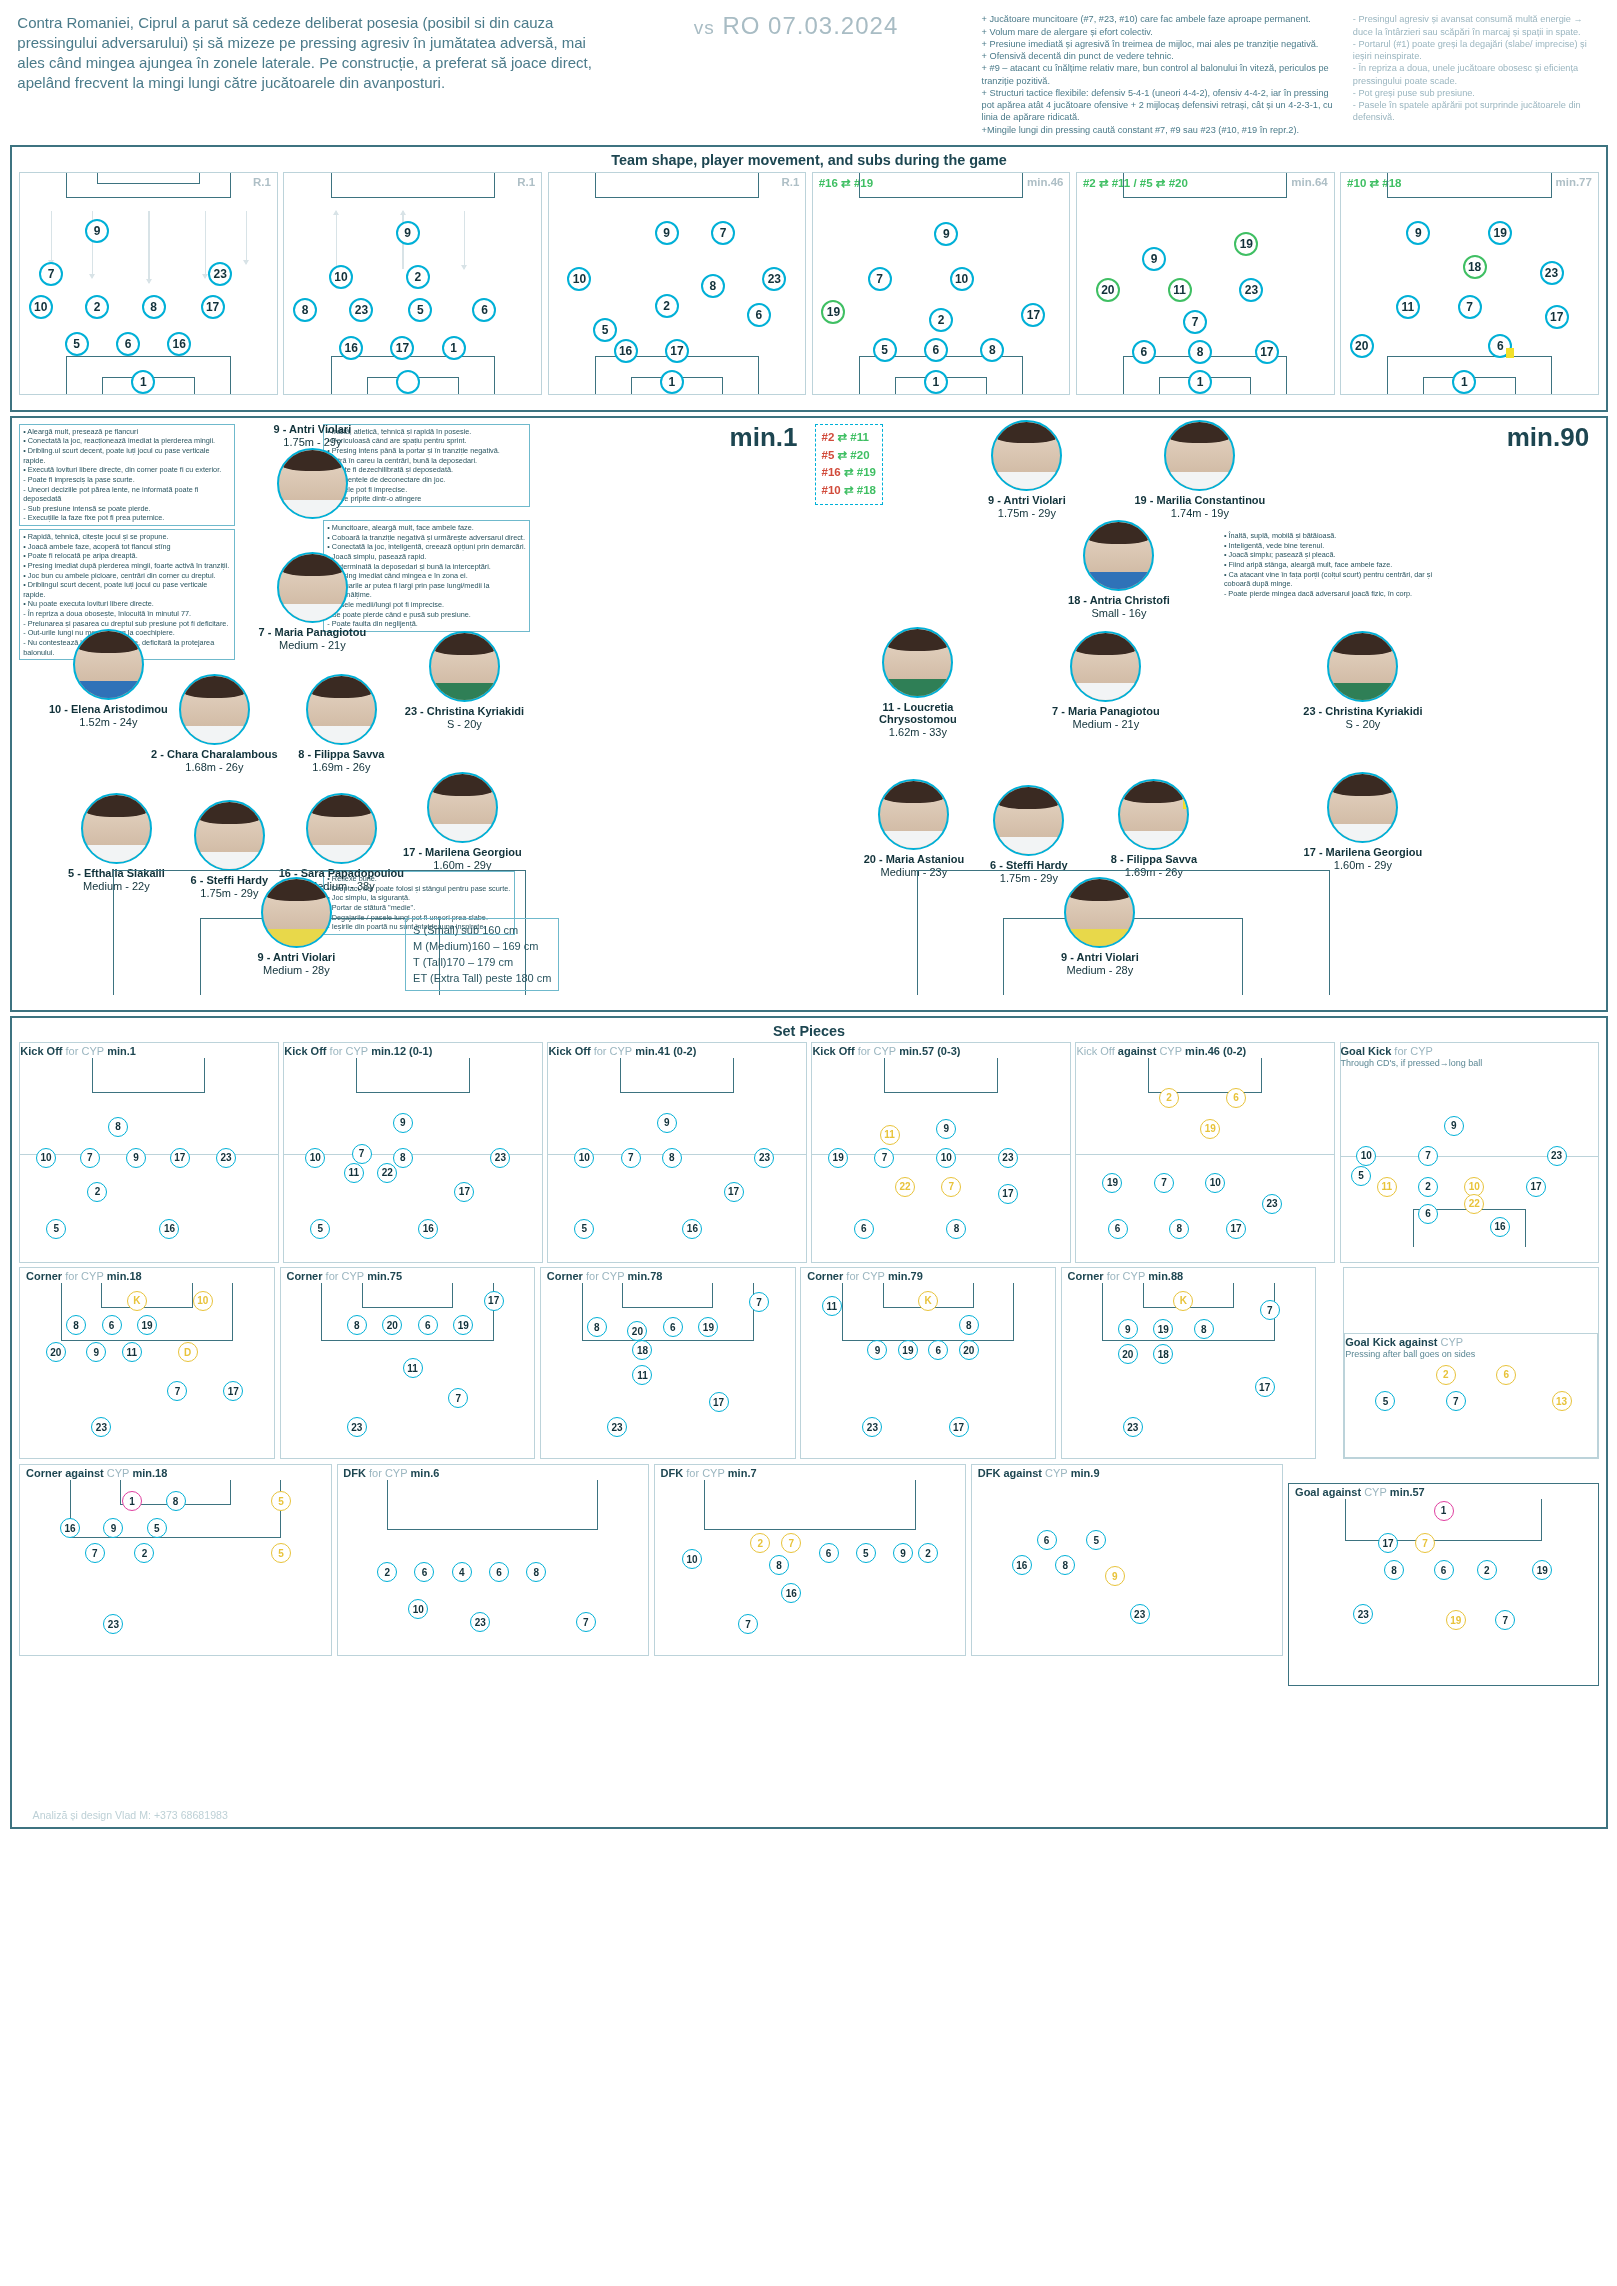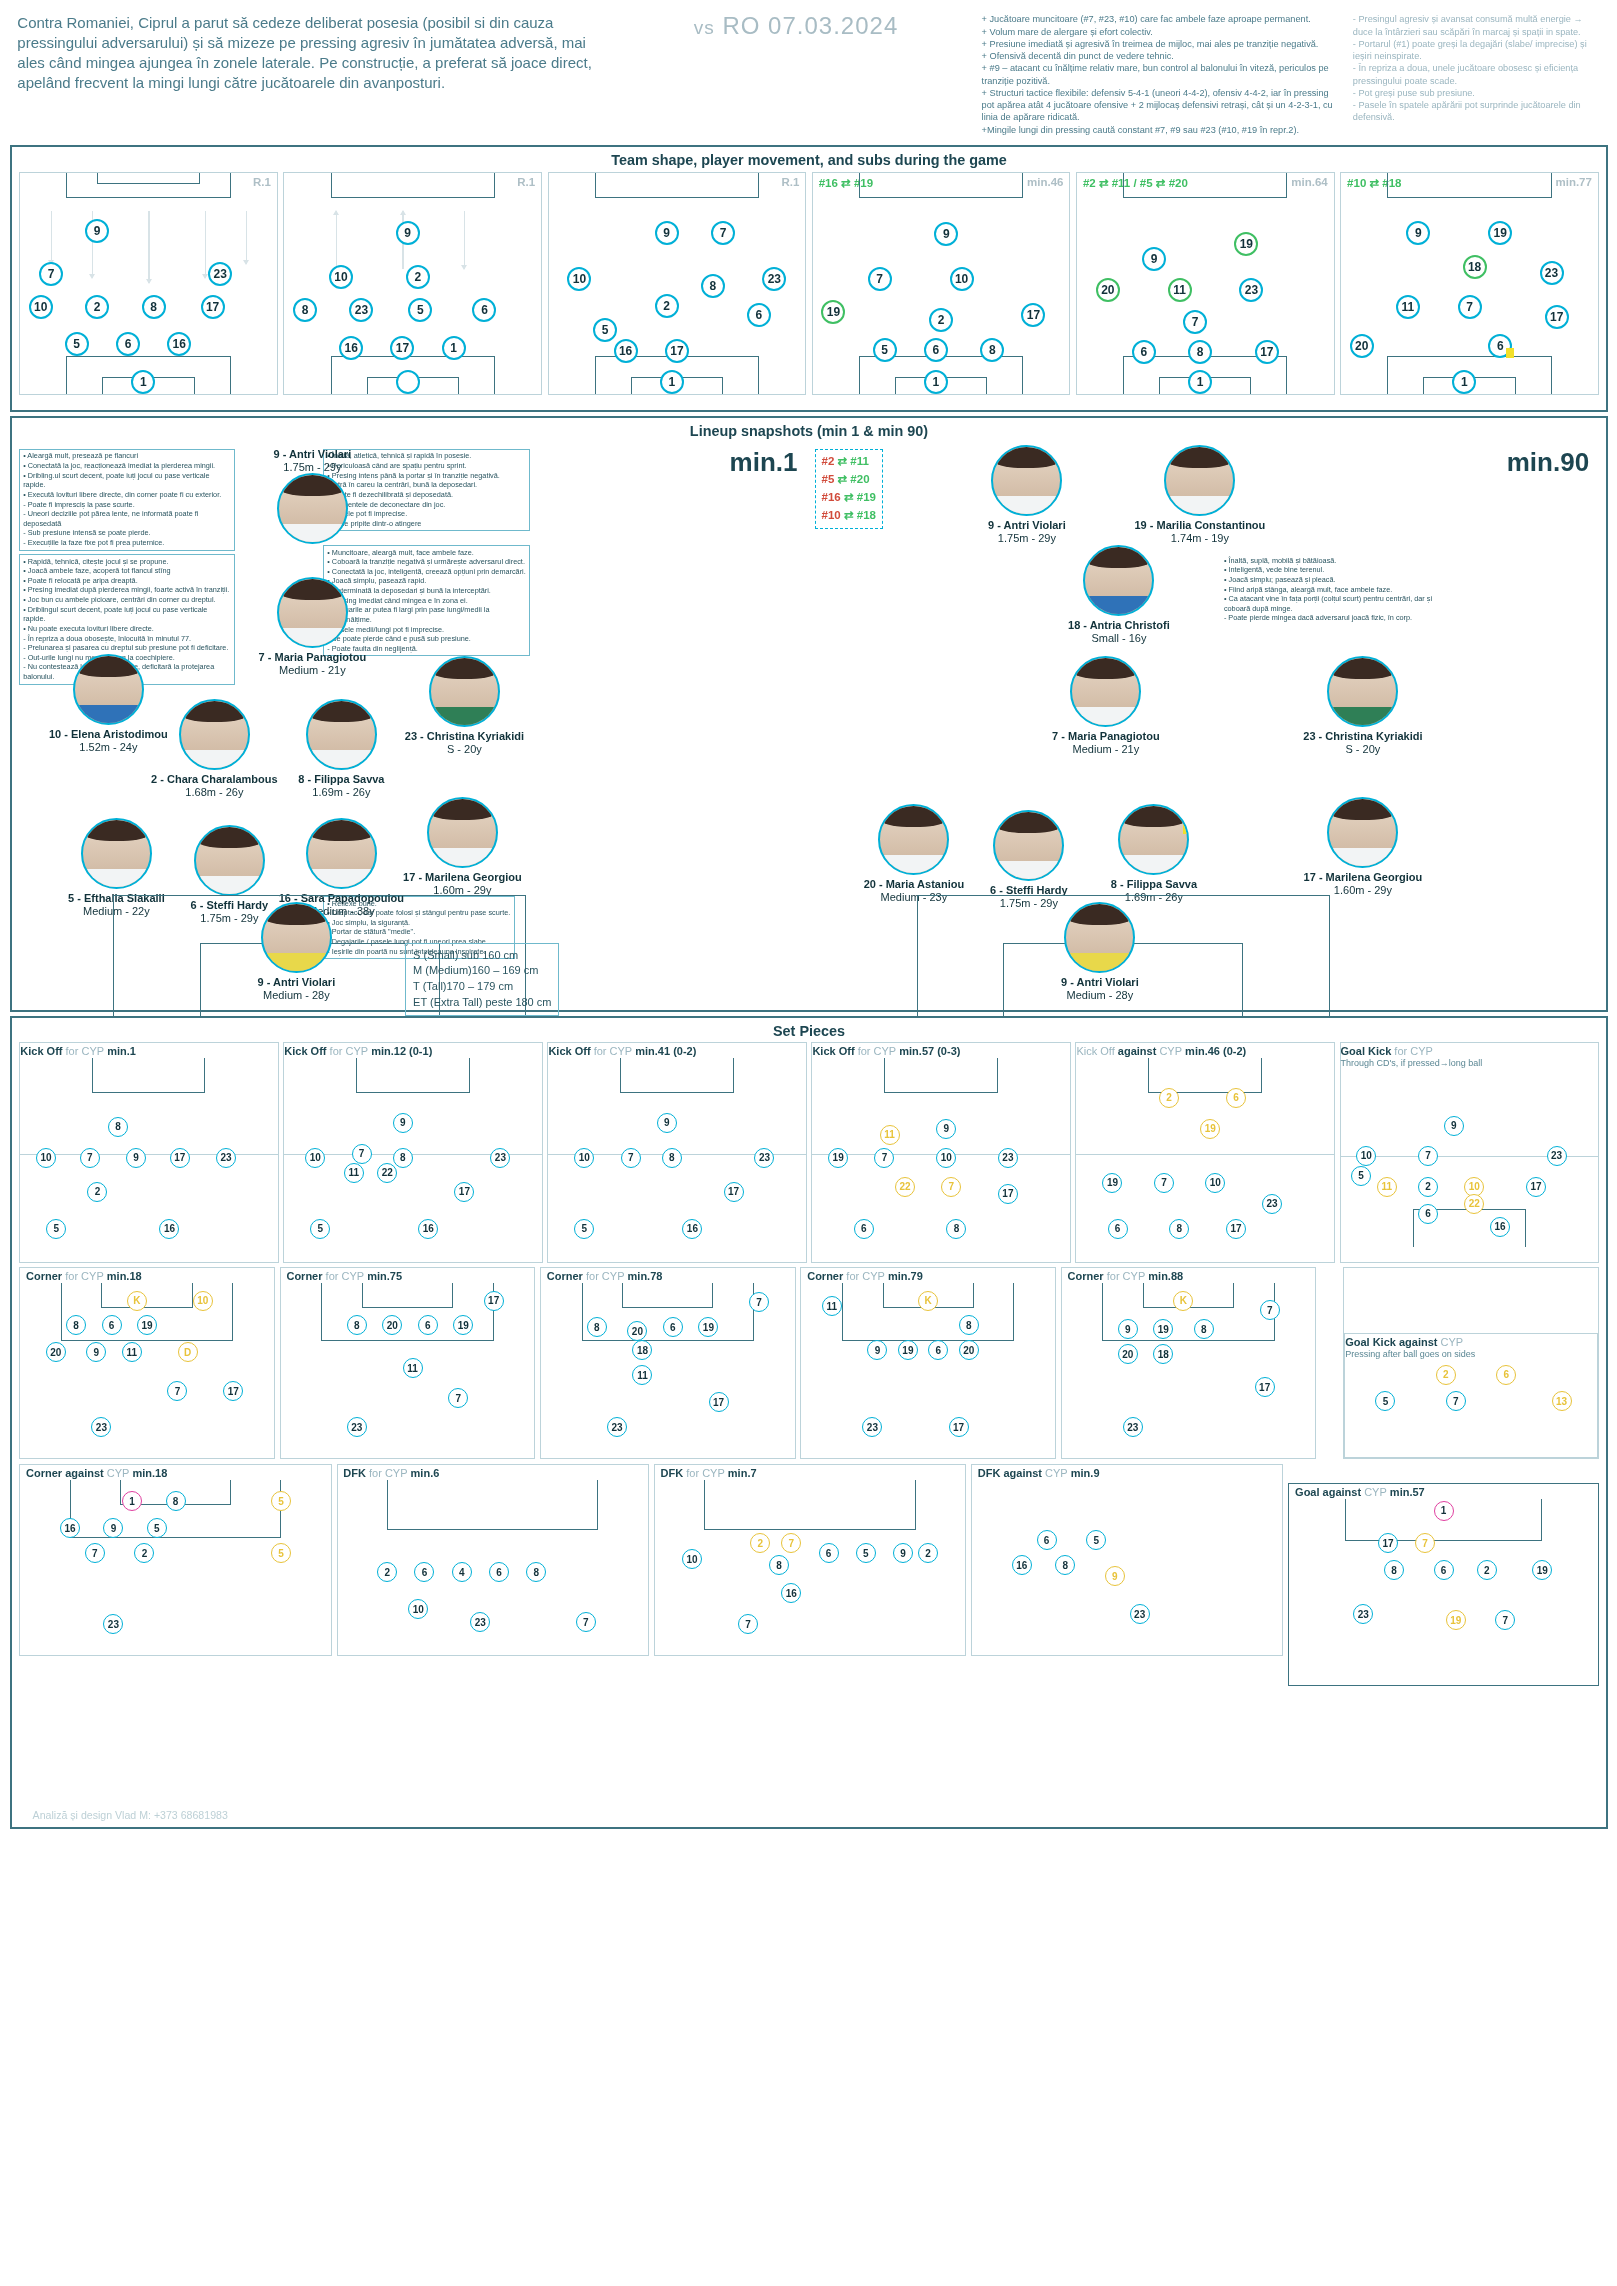--- a/index.html
+++ b/index.html
@@ -226,21 +226,20 @@
       <div class="chip" style="left:50%;top:134px;">7</div>
       <div class="chip" style="left:8%;top:173px;">20</div>
       <div class="chip yellowdot" style="left:62%;top:173px;">6</div>
       <div class="chip" style="left:84%;top:144px;">17</div>
       <div class="chip" style="left:48%;top:209px;">1</div>
     </div>
   </div>
 </div>
 
 <div class="panel" style="height:596px;">
-  <div class="panel-title">Lineup snapshots (min 1 &amp; min 90)</div>
   <div class="lineup-wrap">
 
     <div class="lineup-half">
       <div class="half-label" style="right:9.6px;top:3.8px;">min.1</div>
       <div class="note box" style="left:1.9px;top:5.8px;white-space:pre-line;width:216px;">• Aleargă mult, presează pe flancuri
 • Conectată la joc, reacționează imediat la pierderea mingii.
 • Dribling.ul scurt decent, poate iuți jocul cu pase verticale rapide.
 • Execută lovituri libere directe, din corner poate fi cu exterior.
 - Poate fi impresciș la pase scurte.
 - Uneori deciziile pot pãrea lente, ne informatã poate fi deposedatã
@@ -453,20 +452,28 @@
 
       <div class="player" style="left:480px;top:213px;">
         <div class="ava g">
             <div class="hair"></div>
             <div class="shirt"></div>
           </div>
         <div class="pname">23 - Christina Kyriakidi</div>
         <div class="pmeta">S - 20y</div>
       </div>
 
+      <div class="player" style="left:35px;top:209px;">
+        <div class="ava g">
+            <div class="hair"></div>
+            <div class="shirt"></div>
+          </div>
+        <div class="pname">11 - Loucretia Chrysostomou</div>
+        <div class="pmeta">1.62m - 33y</div>
+      </div>
 
       <div class="player" style="left:223px;top:213px;">
         <div class="ava">
             <div class="hair"></div>
             <div class="shirt"></div>
           </div>
         <div class="pname">7 - Maria Panagiotou</div>
         <div class="pmeta">Medium - 21y</div>
       </div>
 

